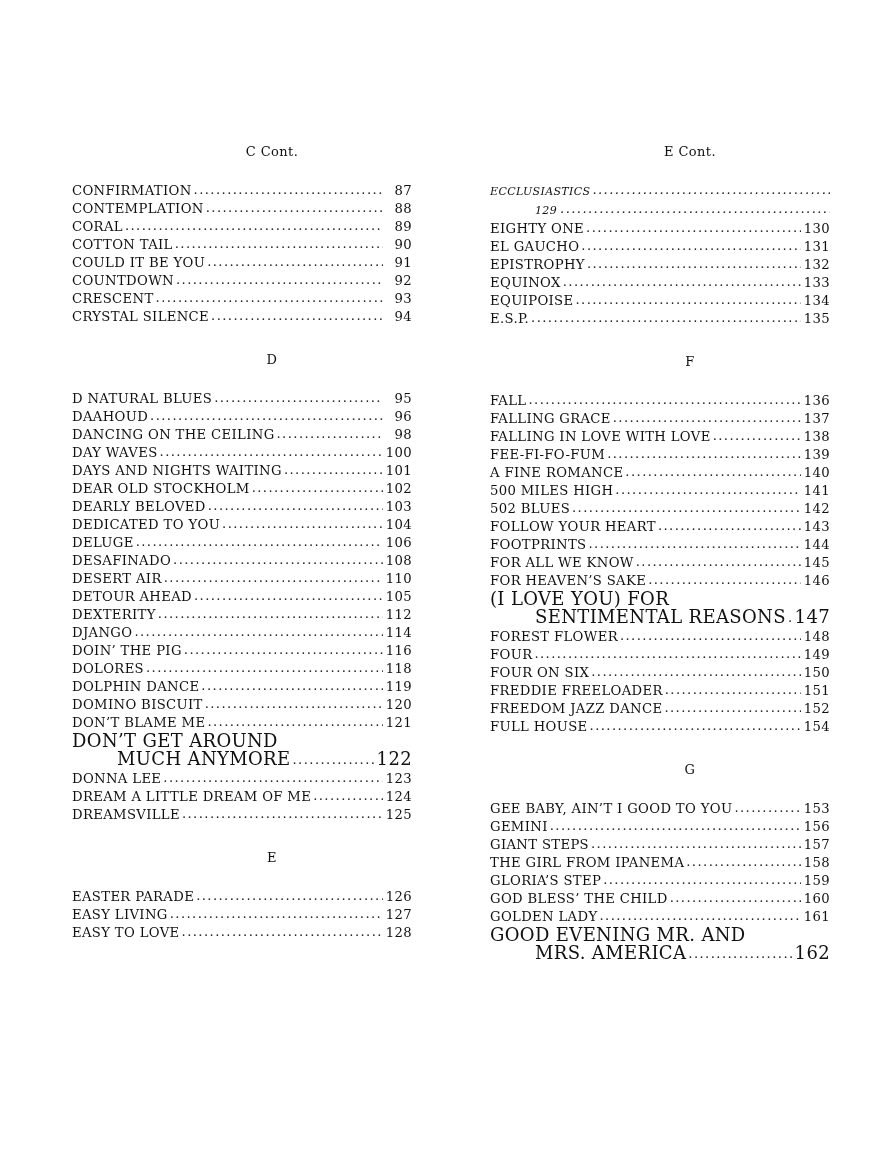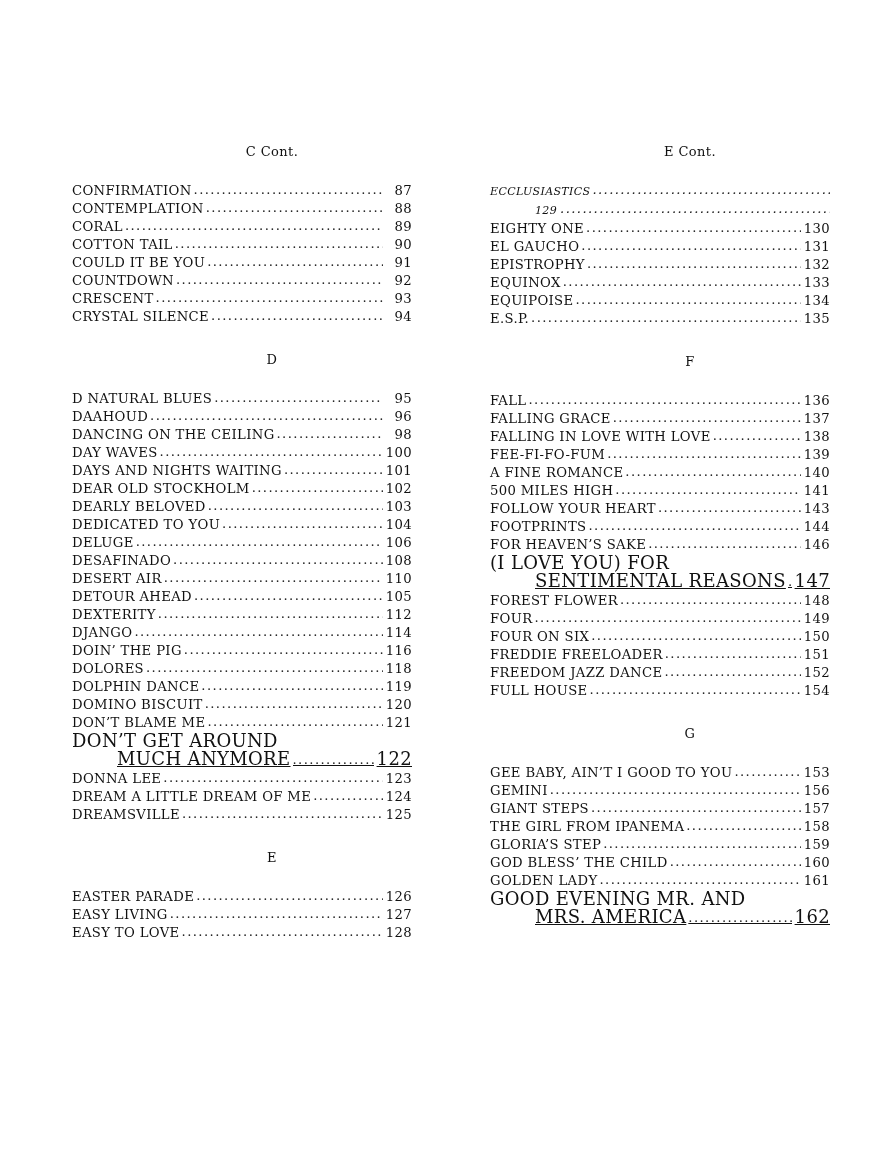--- a/index.html
+++ b/index.html
@@ -94,21 +94,20 @@
     letter-spacing: 0.35px;
   }
   .entry-wrap .wrap-line1 {
     white-space: nowrap;
   }
   .entry-wrap .wrap-line2 {
     display: flex;
     align-items: baseline;
     padding-left: 45px;
     white-space: nowrap;
-    text-decoration: underline;
   }
   .entry-wrap .wrap-line2 .entry-title { padding-right: 2px; }
 
   
   .entry-numwrap {
     width: 340px;
     font-size: 11px;
     line-height: 18px;
     letter-spacing: 0.35px;
     font-style: italic;
@@ -393,28 +392,38 @@
               <span class="entry-title">A FINE ROMANCE</span>
               <span class="entry-dots"></span>
               <span class="entry-page">140</span>
             </div>
             <div class="entry">
               <span class="entry-title">500 MILES HIGH</span>
               <span class="entry-dots"></span>
               <span class="entry-page">141</span>
             </div>
             <div class="entry">
+              <span class="entry-title">502 BLUES</span>
+              <span class="entry-dots"></span>
+              <span class="entry-page">142</span>
+            </div>
+            <div class="entry">
               <span class="entry-title">FOLLOW YOUR HEART</span>
               <span class="entry-dots"></span>
               <span class="entry-page">143</span>
             </div>
             <div class="entry">
               <span class="entry-title">FOOTPRINTS</span>
               <span class="entry-dots"></span>
               <span class="entry-page">144</span>
+            </div>
+            <div class="entry">
+              <span class="entry-title">FOR ALL WE KNOW</span>
+              <span class="entry-dots"></span>
+              <span class="entry-page">145</span>
             </div>
             <div class="entry">
               <span class="entry-title">FOR HEAVEN’S SAKE</span>
               <span class="entry-dots"></span>
               <span class="entry-page">146</span>
             </div>
             <div class="entry-wrap">
               <div class="wrap-line1"><span class="entry-title">(I LOVE YOU) FOR</span></div>
               <div class="wrap-line2">
                 <span class="entry-title">SENTIMENTAL REASONS</span>

